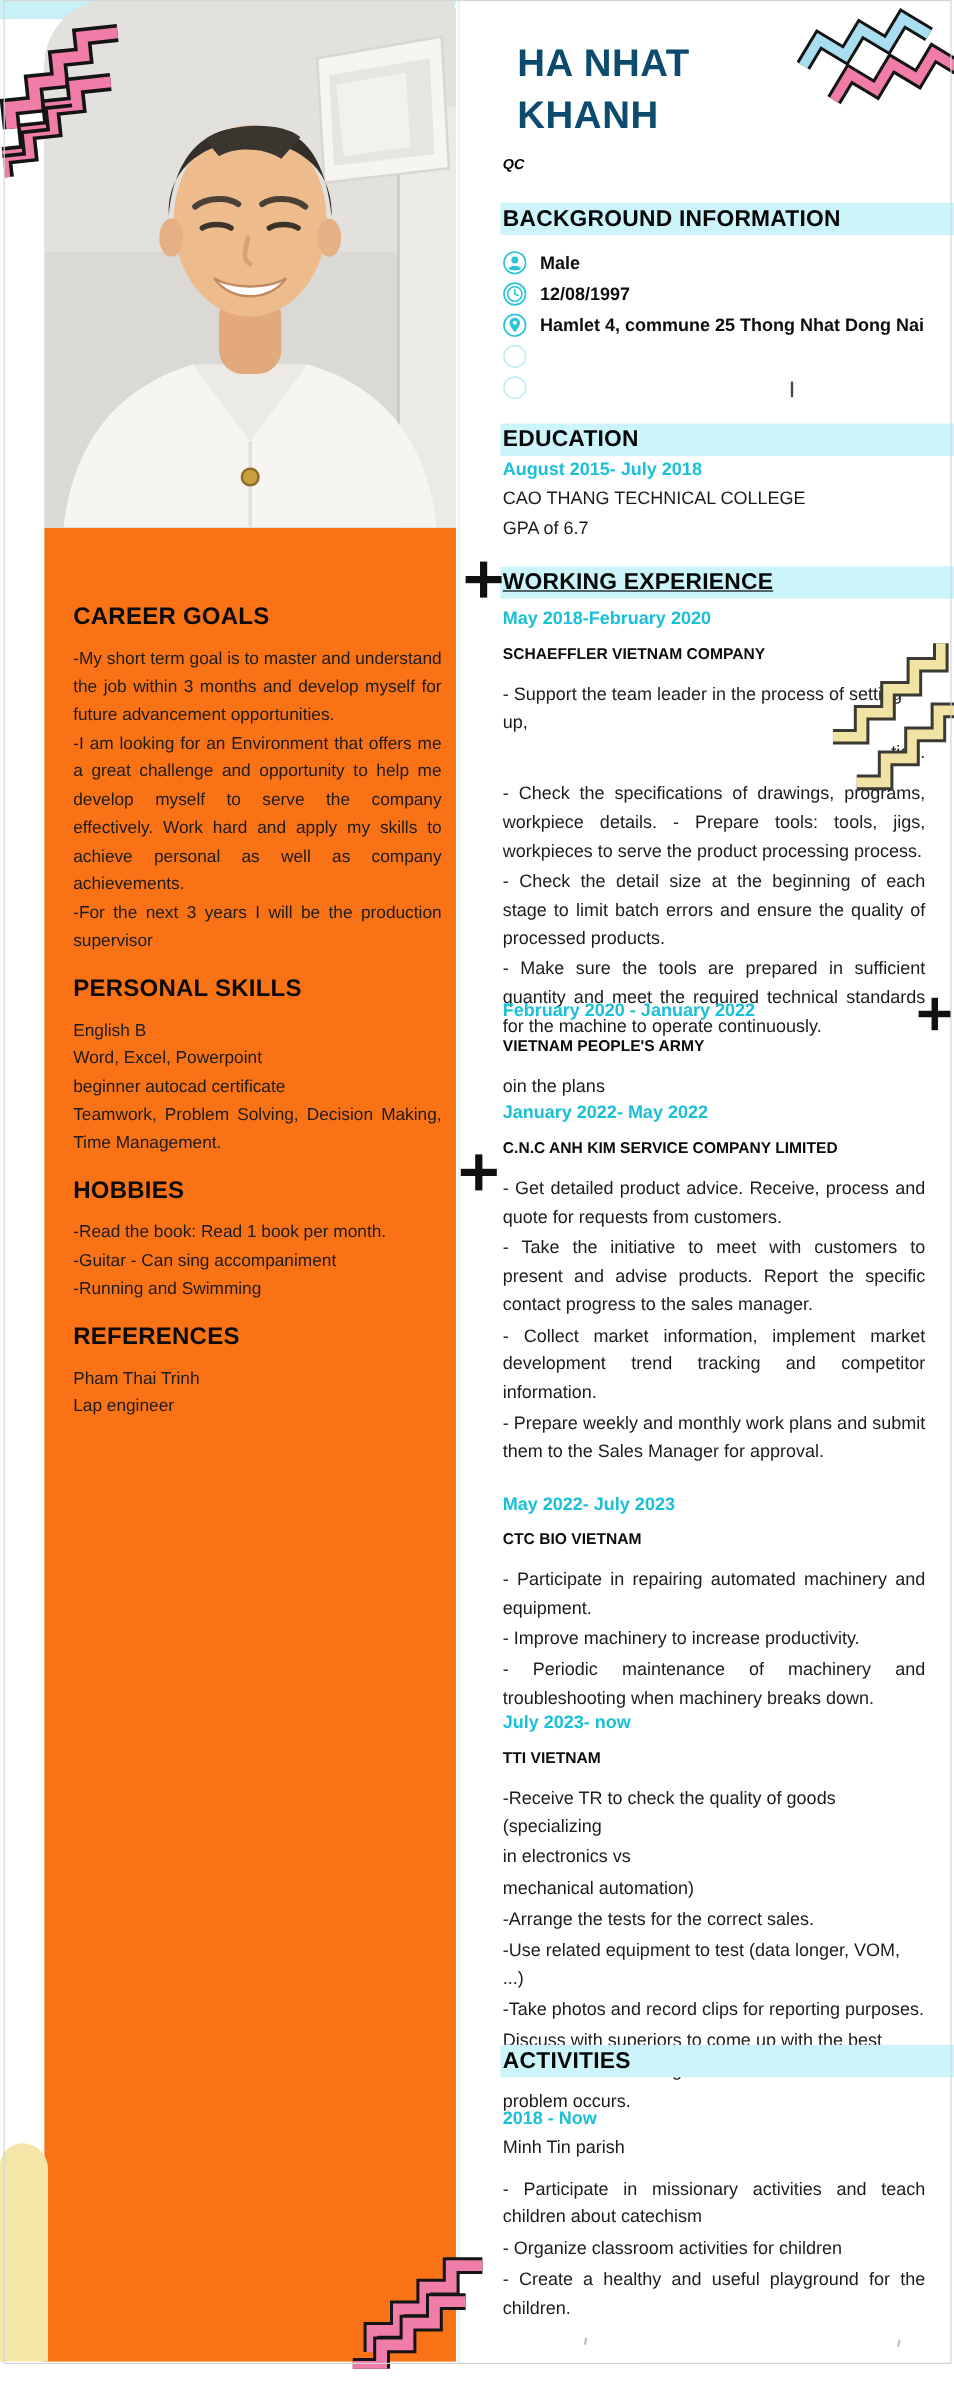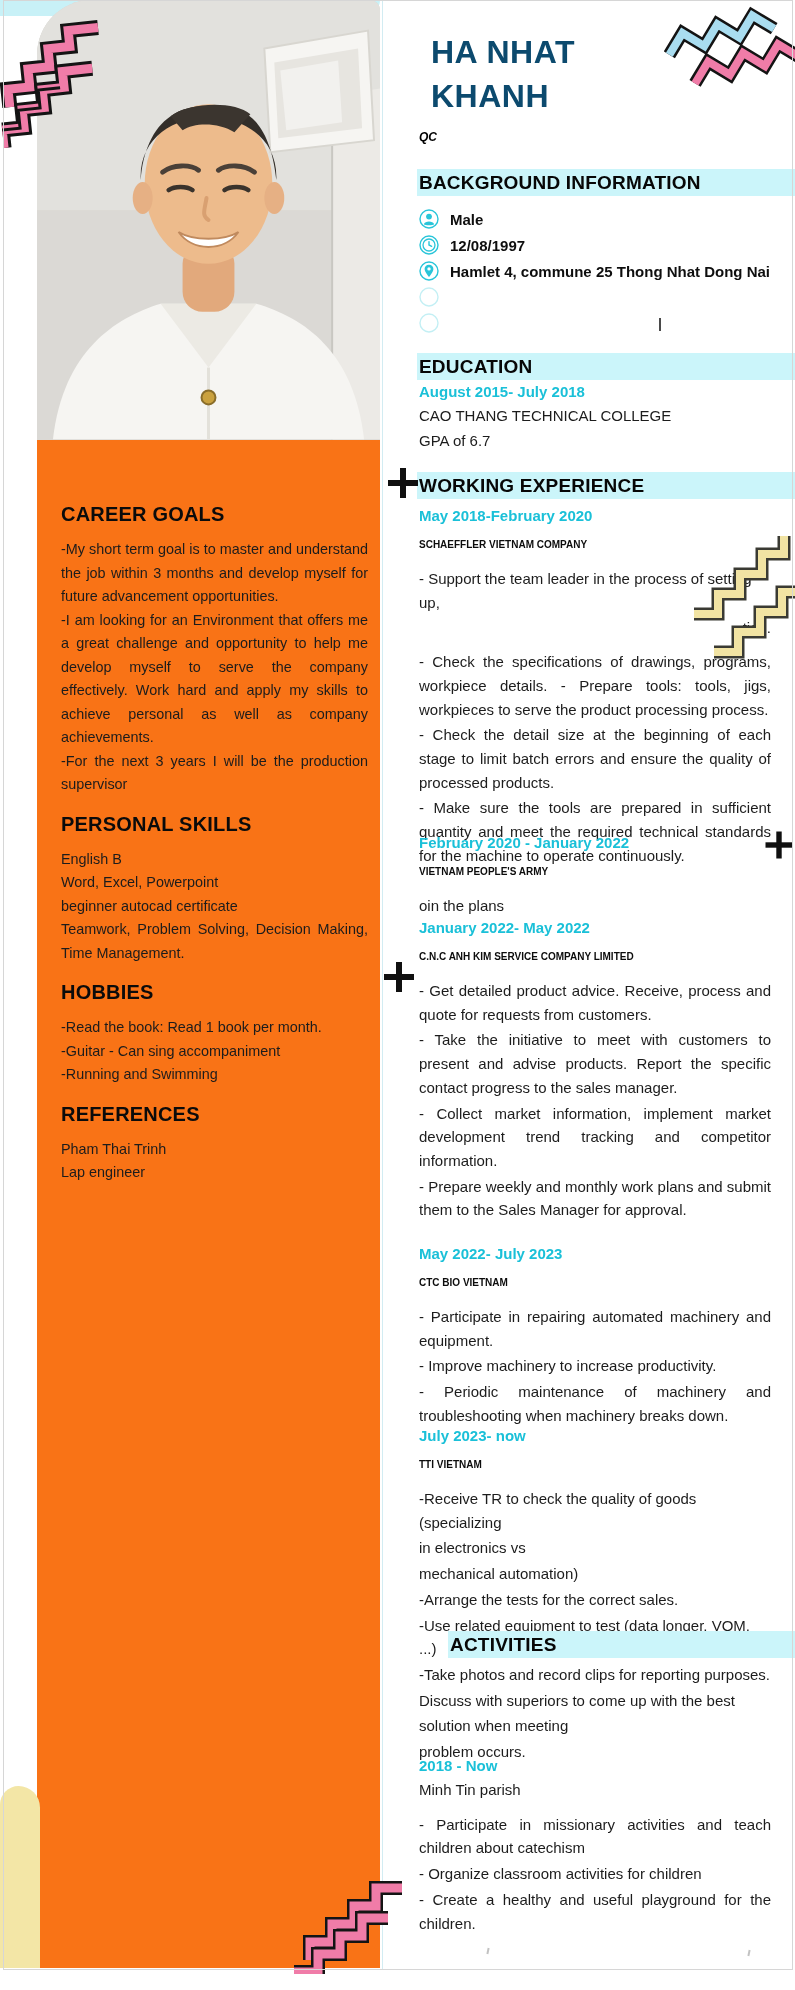--- a/index.html
+++ b/index.html
@@ -20,30 +20,30 @@
   .left-col p.nj{text-align:left;}
 
   
   .right-col{position:absolute;left:382px;top:0;width:413px;height:1969px;
              background:#ffffff;border-left:1px solid #d2ecf2;z-index:2;}
   .name{position:absolute;left:48px;top:30px;font-size:32px;line-height:44px;
         font-weight:bold;color:#0c4a6e;letter-spacing:.5px;}
   .qc{position:absolute;left:36px;top:130px;font-size:12px;font-weight:bold;font-style:italic;color:#000;}
   .band{position:absolute;left:34px;right:0;height:27px;background:#cbf5fa;
         font-size:19px;font-weight:bold;color:#070707;line-height:27px;padding-left:2px;letter-spacing:.2px;}
-  .band-bg{top:169px;} .band-edu{top:353px;} .band-we{top:472px;} .band-act{top:1631px;margin-left:31px;}
+  .band-bg{top:169px;} .band-edu{top:353px;} .band-we{top:472px;text-decoration:underline;} .band-act{top:1704px;}
 
   .info{position:absolute;left:36px;top:206px;margin:0;padding:0;list-style:none;}
   .info li{display:flex;align-items:center;gap:11px;height:26px;font-size:15px;font-weight:bold;color:#0e0e0e;}
   .info .ic{width:20px;height:20px;flex:0 0 20px;}
   .info .ic svg{display:block;width:20px;height:20px;}
 
   .edu{position:absolute;left:36px;top:380px;width:352px;}
   .period{font-size:15px;font-weight:bold;color:#1ac0d8;margin:0;line-height:23px;}
-  .company{font-size:10px;font-weight:bold;color:#0c0c0c;margin:6px 0 0 0;line-height:23px;}
+  .company{font-size:13px;font-weight:bold;color:#0c0c0c;margin:6px 0 0 0;line-height:23px;}
   .plain{font-size:15px;margin:1px 0 0 0;line-height:23.7px;}
 
   .job{position:absolute;left:36px;width:352px;}
   .job1{top:504px;} .job2{top:831px;} .job3{top:916px;} .job4{top:1242px;} .job5{top:1424px;}
   .bullets{margin-top:11px;}
   .bullets p{font-size:15px;line-height:23.7px;margin:2px 0;text-align:justify;}
   .bullets p.nj{text-align:left;}
   .bullets p.right{text-align:right;}
   .bullets p.gap{margin-top:10px;}
 

